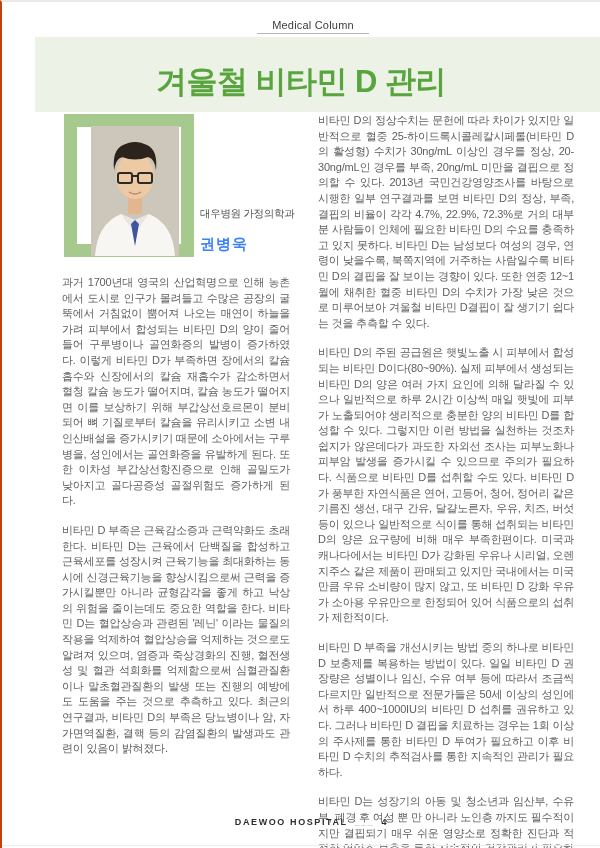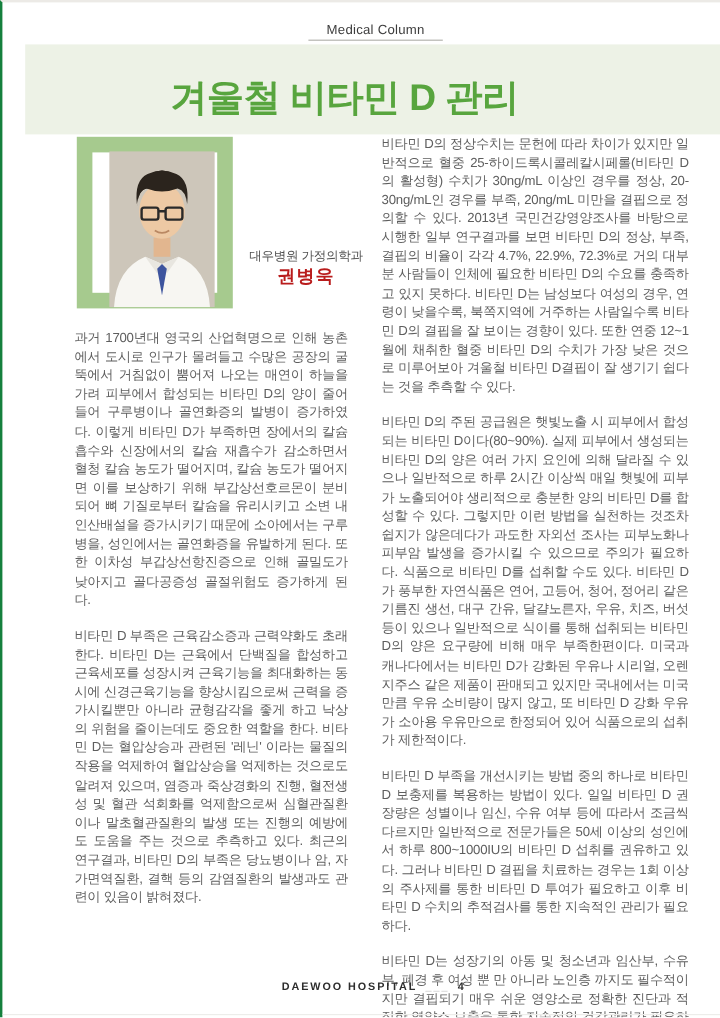--- a/index.html
+++ b/index.html
@@ -1,37 +1,37 @@
 <!DOCTYPE html>
 <html><head>
 <meta charset="utf-8">
 <style>
   html,body{margin:0;padding:0;background:#fff;}
   .page{
     position:relative;width:600px;height:848px;background:#ffffff;
     overflow:hidden;font-family:"Liberation Sans","DejaVu Sans",sans-serif;
-    border-left:2px solid #15803d;border-top:2px solid #eceae6;box-sizing:border-box;
+    border-left:2px solid #c2410c;border-top:2px solid #eceae6;box-sizing:border-box;
   }
   
   .header{position:absolute;top:13px;left:250px;width:122px;text-align:center;}
   .header-label{font-size:11px;color:#3c3c3c;letter-spacing:0.2px;}
   .header-rule{position:absolute;top:31px;left:255px;width:112px;height:1px;background:#b5b5b0;}
   
-  .title-band{position:absolute;left:19px;top:35px;right:0;height:75px;background:#edf2e6;}
+  .title-band{position:absolute;left:33px;top:35px;right:0;height:75px;background:#edf2e6;}
   .page-title{
     position:absolute;left:0;top:24px;width:532px;text-align:center;
     font-size:31px;font-weight:bold;color:#58a53e;letter-spacing:-0.5px;
   }
   
   .photo-frame{position:absolute;left:62px;top:112px;width:130px;height:143px;
     border:13px solid #a6ca8e;box-sizing:border-box;}
   .doctor-photo{position:absolute;left:89px;top:124px;width:88px;height:130px;display:block;}
-  .caption{position:absolute;left:198px;top:205px;width:110px;text-align:center;}
+  .caption{position:absolute;left:198px;top:205px;width:110px;}
   .caption-affiliation{font-size:10.5px;color:#4f4f4f;letter-spacing:-0.3px;}
-  .caption-name{font-size:15px;font-weight:bold;color:#b91c1c;margin-top:0;letter-spacing:1px;}
+  .caption-name{font-size:15px;font-weight:bold;color:#3b82f6;margin-top:14px;letter-spacing:1px;}
   
   .col{position:absolute;font-size:11px;line-height:15.6px;color:#5e5e5e;
     text-align:justify;letter-spacing:-0.2px;}
   .col p{margin:0 0 14px 0;}
   .col-left{left:60px;top:273px;width:228px;height:500px;}
   .col-right{left:316px;top:111px;width:256px;height:690px;}
   
   .footer{position:absolute;left:0;right:11px;top:815px;text-align:center;
     font-size:9px;font-weight:bold;letter-spacing:1.6px;color:#2d2d2d;padding-left:32px;}
   .footer .sep{color:#a6a6a6;margin:0 3px;}
@@ -75,21 +75,21 @@
   </div>
 
   <div class="col col-left">
     <p>과거 1700년대 영국의 산업혁명으로 인해 농촌에서 도시로 인구가 몰려들고 수많은 공장의 굴뚝에서 거침없이 뿜어져 나오는 매연이 하늘을 가려 피부에서 합성되는 비타민 D의 양이 줄어들어 구루병이나 골연화증의 발병이 증가하였다. 이렇게 비타민 D가 부족하면 장에서의 칼슘 흡수와 신장에서의 칼슘 재흡수가 감소하면서 혈청 칼슘 농도가 떨어지며, 칼슘 농도가 떨어지면 이를 보상하기 위해 부갑상선호르몬이 분비되어 뼈 기질로부터 칼슘을 유리시키고 소변 내 인산배설을 증가시키기 때문에 소아에서는 구루병을, 성인에서는 골연화증을 유발하게 된다. 또한 이차성 부갑상선항진증으로 인해 골밀도가 낮아지고 골다공증성 골절위험도 증가하게 된다.</p>
     <p>비타민 D 부족은 근육감소증과 근력약화도 초래한다. 비타민 D는 근육에서 단백질을 합성하고 근육세포를 성장시켜 근육기능을 최대화하는 동시에 신경근육기능을 향상시킴으로써  근력을 증가시킬뿐만 아니라 균형감각을 좋게 하고 낙상의 위험을 줄이는데도 중요한 역할을 한다. 비타민 D는 혈압상승과 관련된 '레닌' 이라는 물질의 작용을 억제하여 혈압상승을 억제하는 것으로도 알려져 있으며, 염증과 죽상경화의 진행, 혈전생성 및 혈관 석회화를 억제함으로써 심혈관질환이나 말초혈관질환의 발생 또는 진행의 예방에도 도움을 주는 것으로 추측하고 있다. 최근의 연구결과, 비타민 D의 부족은 당뇨병이나 암, 자가면역질환, 결핵 등의 감염질환의 발생과도 관련이 있음이 밝혀졌다.</p>
   </div>
 
   <div class="col col-right">
     <p>비타민 D의 정상수치는 문헌에 따라 차이가 있지만 일반적으로 혈중 25-하이드록시콜레칼시페롤(비타민 D의 활성형) 수치가 30ng/mL 이상인 경우를 정상, 20-30ng/mL인 경우를 부족, 20ng/mL 미만을 결핍으로 정의할 수 있다. 2013년 국민건강영양조사를 바탕으로 시행한 일부 연구결과를 보면 비타민 D의 정상, 부족, 결핍의 비율이 각각 4.7%, 22.9%, 72.3%로 거의 대부분 사람들이 인체에 필요한 비타민 D의 수요를 충족하고 있지 못하다. 비타민 D는 남성보다 여성의 경우, 연령이 낮을수록, 북쪽지역에 거주하는 사람일수록 비타민 D의 결핍을 잘 보이는 경향이 있다. 또한 연중 12~1월에 채취한 혈중 비타민 D의 수치가 가장 낮은 것으로 미루어보아 겨울철 비타민 D결핍이 잘 생기기 쉽다는 것을 추측할 수 있다.</p>
     <p>비타민 D의 주된 공급원은 햇빛노출 시 피부에서 합성되는 비타민 D이다(80~90%). 실제 피부에서 생성되는 비타민 D의 양은 여러 가지 요인에 의해 달라질 수 있으나 일반적으로 하루 2시간 이상씩 매일 햇빛에 피부가 노출되어야 생리적으로 충분한 양의 비타민 D를 합성할 수 있다. 그렇지만 이런 방법을 실천하는 것조차 쉽지가 않은데다가 과도한 자외선 조사는 피부노화나 피부암 발생을 증가시킬 수 있으므로 주의가 필요하다. 식품으로 비타민 D를 섭취할 수도 있다. 비타민 D가 풍부한 자연식품은 연어, 고등어, 청어, 정어리 같은 기름진 생선, 대구 간유, 달걀노른자, 우유, 치즈, 버섯 등이 있으나 일반적으로 식이를 통해 섭취되는 비타민 D의 양은 요구량에 비해 매우 부족한편이다. 미국과 캐나다에서는 비타민 D가 강화된 우유나 시리얼, 오렌지주스 같은 제품이 판매되고 있지만 국내에서는 미국만큼 우유 소비량이 많지 않고, 또 비타민 D 강화 우유가 소아용 우유만으로 한정되어 있어 식품으로의 섭취가 제한적이다.</p>
-    <p>비타민 D 부족을 개선시키는 방법 중의 하나로 비타민 D 보충제를 복용하는 방법이 있다. 일일 비타민 D 권장량은 성별이나 임신, 수유 여부 등에 따라서 조금씩 다르지만 일반적으로 전문가들은 50세 이상의 성인에서 하루 800~1000IU의 비타민 D 섭취를 권유하고 있다. 그러나 비타민 D 결핍을 치료하는 경우는 1회 이상의 주사제를 통한 비타민 D 투여가 필요하고 이후 비타민 D 수치의 추적검사를 통한 지속적인 관리가 필요하다.</p>
+    <p>비타민 D 부족을 개선시키는 방법 중의 하나로 비타민 D 보충제를 복용하는 방법이 있다. 일일 비타민 D 권장량은 성별이나 임신, 수유 여부 등에 따라서 조금씩 다르지만 일반적으로 전문가들은 50세 이상의 성인에서 하루 400~1000IU의 비타민 D 섭취를 권유하고 있다. 그러나 비타민 D 결핍을 치료하는 경우는 1회 이상의 주사제를 통한 비타민 D 투여가 필요하고 이후 비타민 D 수치의 추적검사를 통한 지속적인 관리가 필요하다.</p>
     <p>비타민 D는 성장기의 아동 및 청소년과 임산부, 수유부, 폐경 후 여성 뿐 만 아니라 노인층 까지도 필수적이지만 결핍되기 매우 쉬운 영양소로 정확한 진단과 적절한 영양소 보충을 통한 지속적인 건강관리가 필요하다.</p>
   </div>
 
   <div class="footer">
     <span>DAEWOO HOSPITAL</span>
     <span class="sep">___</span>
     <span>4</span>
   </div>
   <div class="bottom-edge"></div>
 

